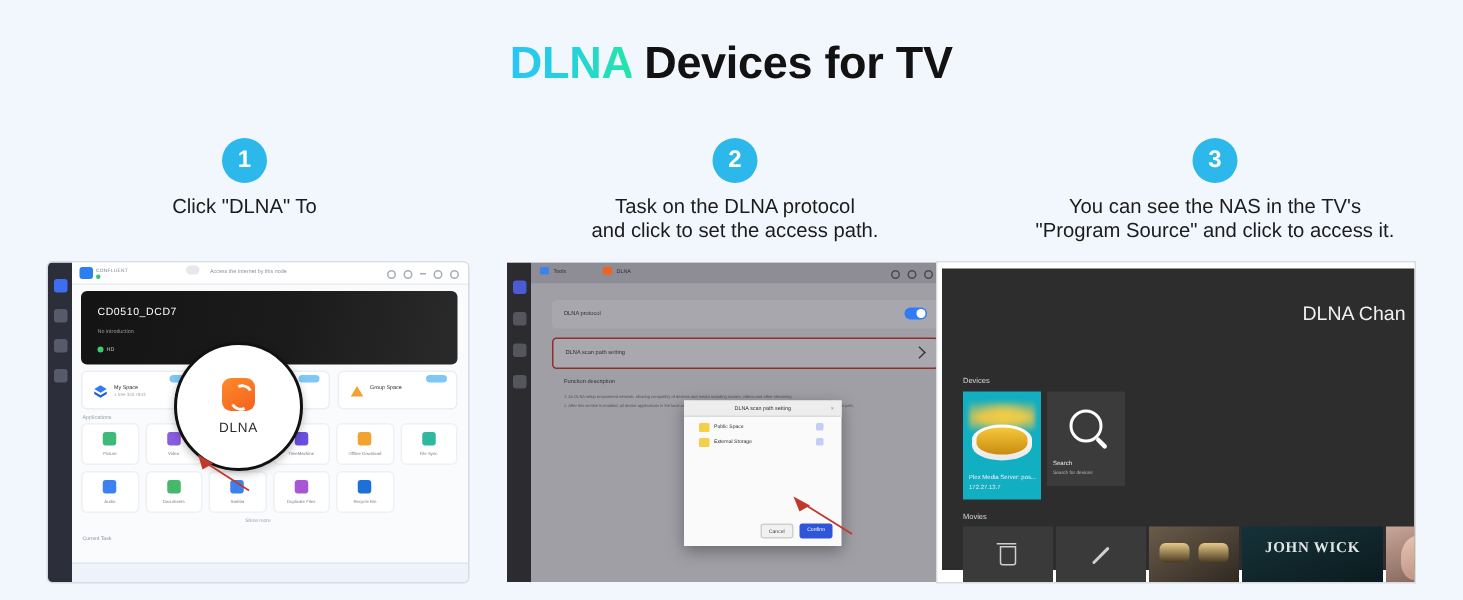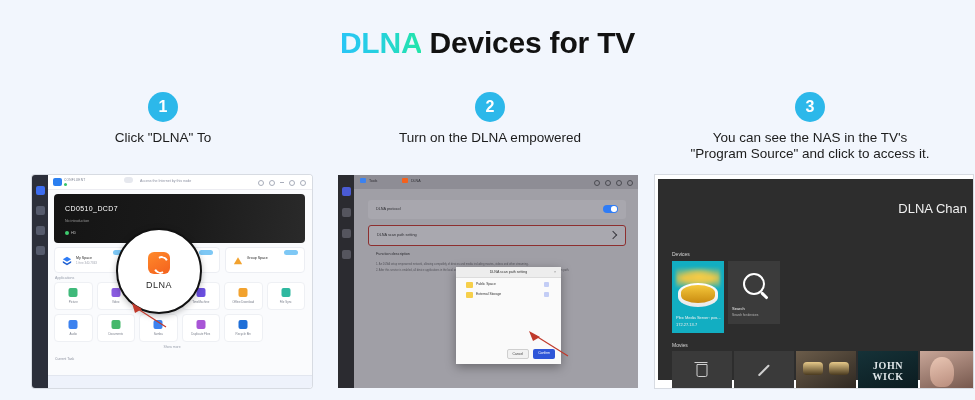--- a/index.html
+++ b/index.html
@@ -32,21 +32,21 @@
     width:30px;height:30px;border-radius:50%;
     background:#2cb8ea;color:#fff;font-size:16px;font-weight:bold;
     display:flex;align-items:center;justify-content:center;margin:0 auto 8px auto;
   }
   .step-text{font-size:13.5px;color:#1c1c1c;line-height:16px;}
 
   
   .panel{position:absolute;top:175px;overflow:hidden;background:#fff;}
   .p1{left:32px;width:280px;height:213px;border-radius:3px;box-shadow:0 0 0 1px #d7dbe2;}
   .p2{left:338px;width:300px;height:213px;}
-  .p3{left:655px;width:318px;height:213px;box-shadow:0 0 0 1px #d7dbe2;}
+  .p3{left:625px;width:318px;height:213px;box-shadow:0 0 0 1px #d7dbe2;}
 
   
   .p1-win{position:absolute;inset:0;background:#fafbfd;}
   .p1-side{position:absolute;left:0;top:0;width:16px;height:100%;background:#2c2f3a;}
   .p1-side .sd{width:9px;height:9px;margin:11px auto 0 auto;border-radius:2px;background:#565b6c;}
   .p1-side .sd.act{background:#3d6df0;}
   .p1-top{position:absolute;left:16px;right:0;top:0;height:14px;background:#fff;border-bottom:1px solid #ececf1;}
   .p1-logo{position:absolute;left:5px;top:3px;width:9px;height:8px;border-radius:2px;background:#2b7ff0;}
   .p1-logotxt{position:absolute;left:16px;top:3px;font-size:3.2px;color:#7d8494;letter-spacing:.2px;}
   .p1-logodot{position:absolute;left:16px;top:8px;width:3px;height:3px;border-radius:50%;background:#36c46a;}
@@ -149,21 +149,21 @@
   .srch-tile{position:absolute;left:70px;top:82px;width:52px;height:63px;background:#3b3b3b;}
   .srch-tile .sn{position:absolute;left:4px;bottom:13px;font-size:4px;color:#f2f2f2;}
   .srch-tile .ss{position:absolute;left:4px;bottom:7px;font-size:3.2px;color:#b9b9b9;}
   .mag-g{position:absolute;left:50%;top:12px;transform:translateX(-50%);width:18px;height:18px;
     border-radius:50%;border:2.6px solid #fff;}
   .mag-g::after{content:"";position:absolute;right:-6px;bottom:-4px;width:9px;height:2.6px;background:#fff;
     transform:rotate(45deg);border-radius:2px;}
   .mrow{position:absolute;left:14px;right:0;top:172px;height:41px;display:flex;gap:2px;}
   .mcard{width:60px;height:41px;background:#3a3a3a;position:relative;overflow:hidden;flex:none;}
   .mcard.p-a{background:linear-gradient(150deg,#6b5c4a,#2c2620);}
-  .mcard.p-b{background:linear-gradient(160deg,#153238,#0b1a1e);}
+  .mcard.p-b{background:linear-gradient(160deg,#153238,#0b1a1e);padding-left:34px;}
   .mcard.p-c{background:linear-gradient(160deg,#c8a698,#6d4f45);}
   .mcard .jw{position:absolute;left:0;right:0;top:9px;text-align:center;font-size:10px;font-weight:bold;
     color:#dfe6e8;letter-spacing:.5px;font-family:"Liberation Serif",serif;}
   .trash{position:absolute;left:50%;top:13px;transform:translateX(-50%);width:9px;height:11px;
     border:1.3px solid #cfcfcf;border-radius:0 0 2px 2px;}
   .trash::before{content:"";position:absolute;left:-2.6px;top:-3.4px;width:13px;height:1.3px;background:#cfcfcf;}
   .pencil{position:absolute;left:50%;top:12px;transform:translateX(-50%) rotate(45deg);width:2.4px;height:15px;background:#cfcfcf;border-radius:1px;}
   .sunglass{position:absolute;left:7px;top:11px;width:46px;height:13px;}
   .sunglass i{position:absolute;top:0;width:20px;height:13px;border-radius:4px;
     background:linear-gradient(180deg,#e6c98a,#4a3a1f);}
@@ -182,21 +182,22 @@
 
   <div class="steps">
 
     <div class="step s1">
       <div class="badge">1</div>
       <div class="step-text">Click "DLNA" To</div>
     </div>
 
     <div class="step s2">
       <div class="badge">2</div>
-      <div class="step-text">Turn on the DLNA empowered</div>
+      <div class="step-text">Task on the DLNA protocol</div>
+      <div class="step-text">and click to set the access path.</div>
     </div>
 
     <div class="step s3">
       <div class="badge">3</div>
       <div class="step-text">You can see the NAS in the TV's</div>
       <div class="step-text">"Program Source" and click to access it.</div>
     </div>
 
   </div>
 

